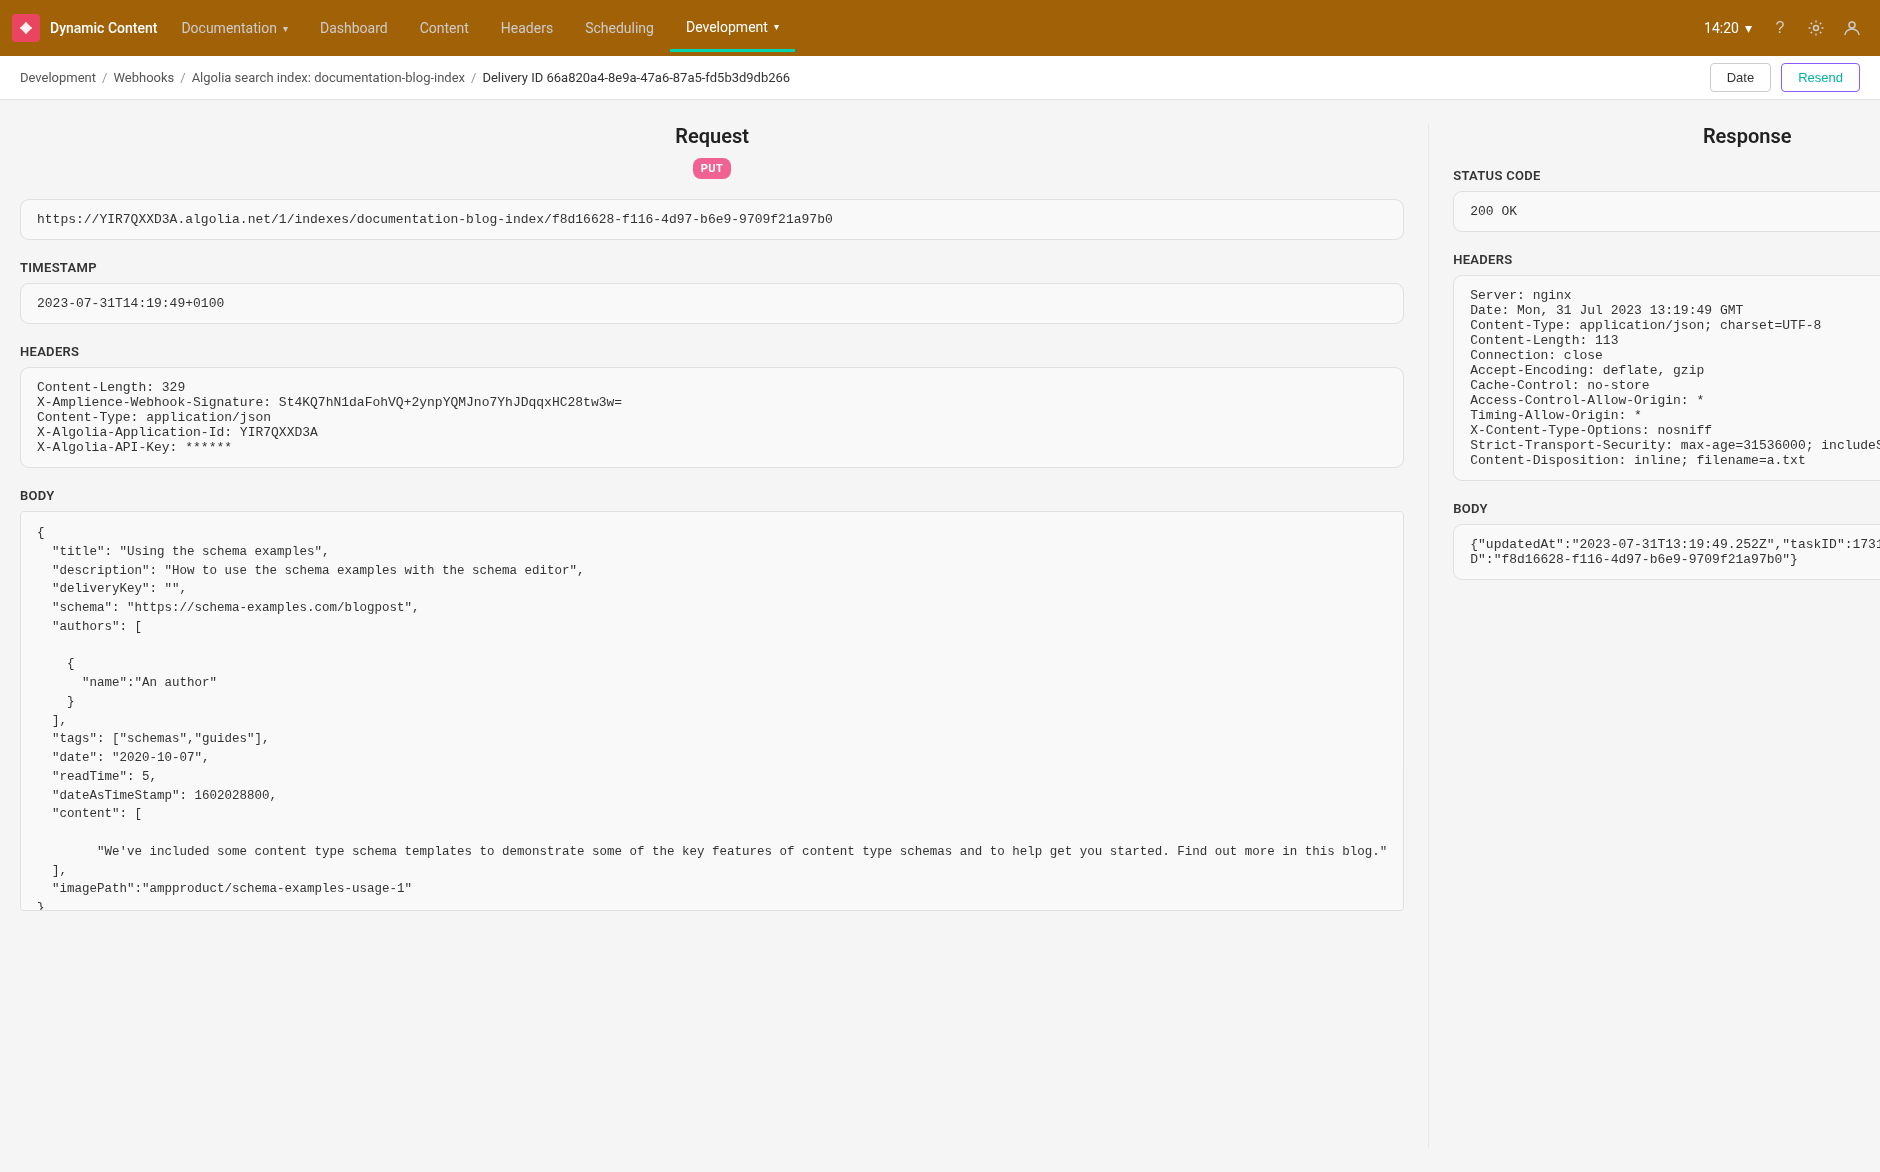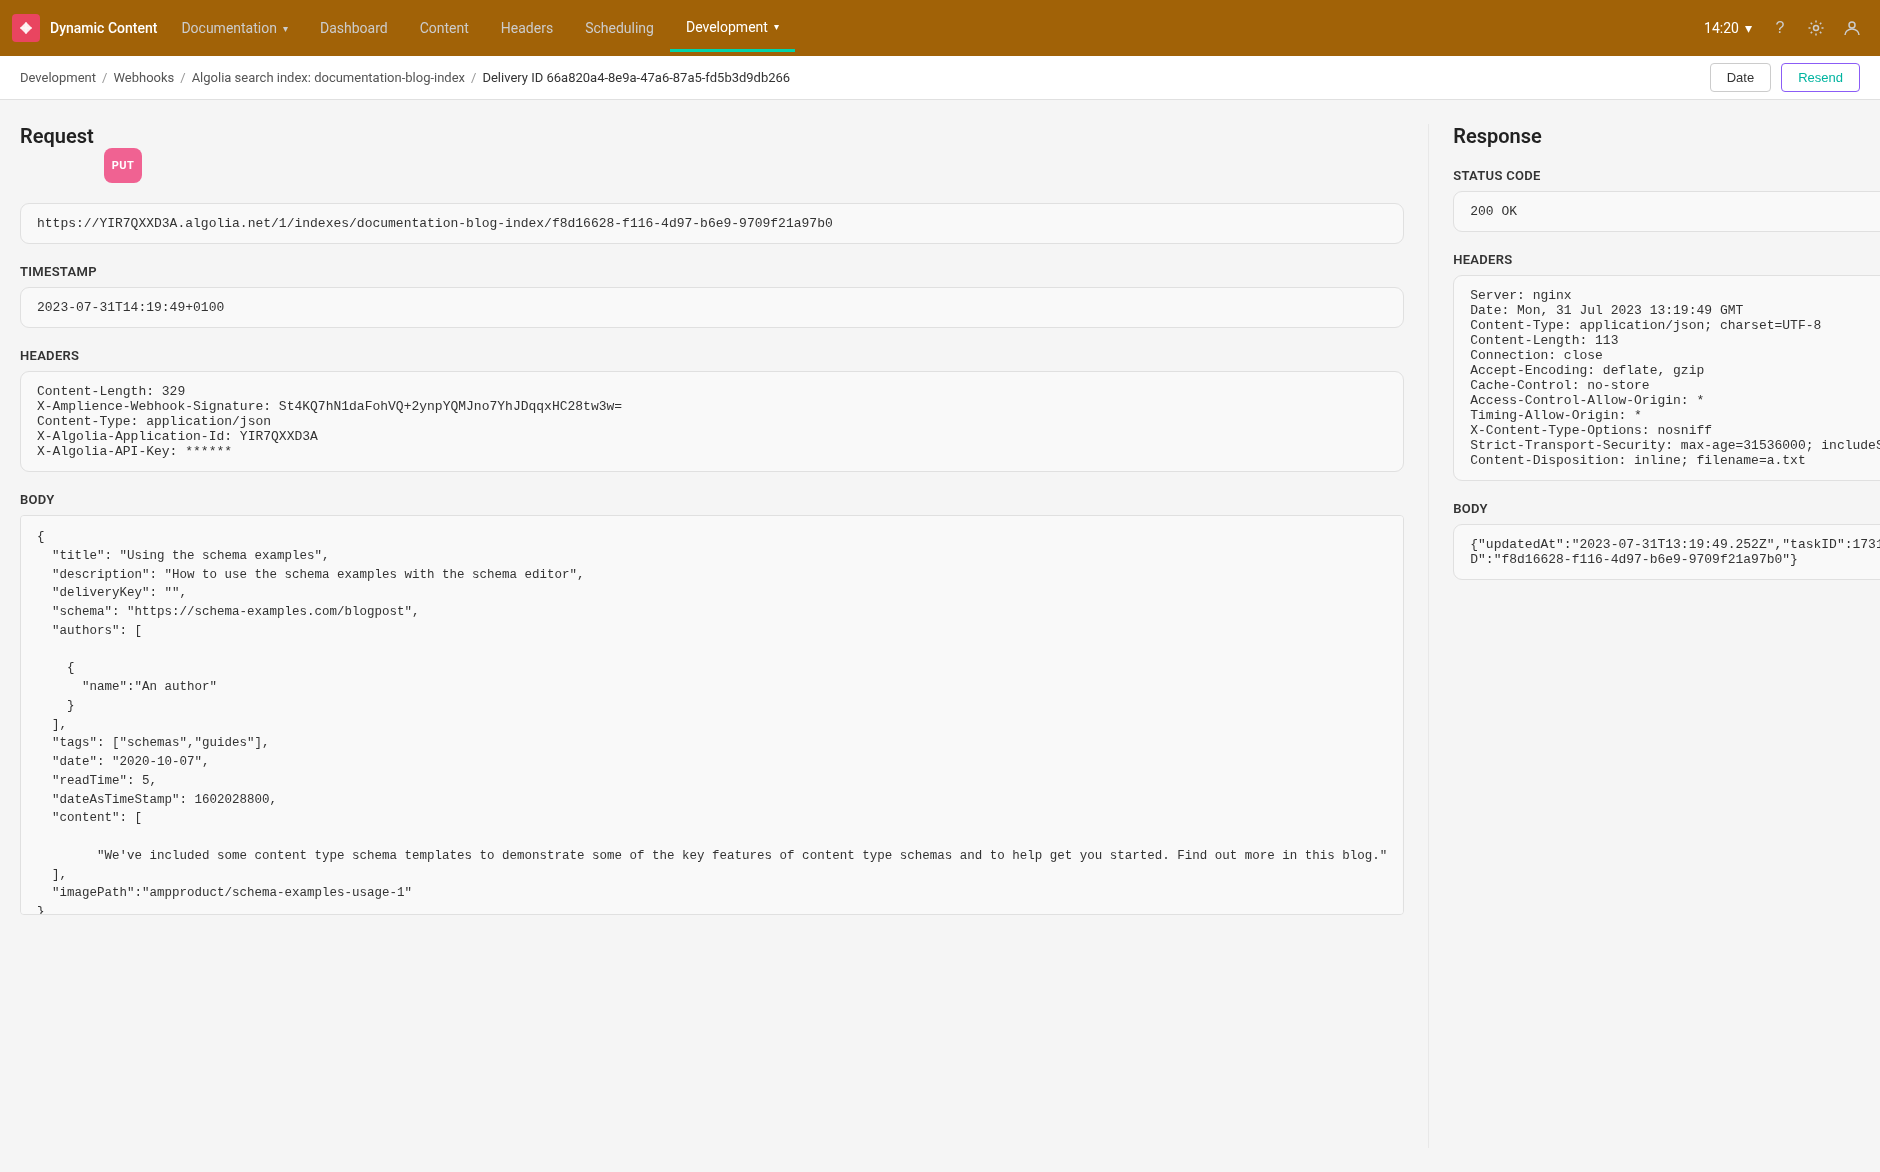--- a/index.html
+++ b/index.html
@@ -152,32 +152,32 @@
     }
     .panel-left { padding-right: 24px; }
     .panel-right { padding-left: 24px; border-left: 1px solid #e8e8e8; }
 
     .section-title {
       font-size: 20px;
       font-weight: 600;
       color: #222;
       margin-bottom: 20px;
       display: flex;
-      align-items: flex-start;
+      align-items: center;
       gap: 10px;
+      flex-direction: column;
     }
     .badge-put {
       background: #f06292;
       color: #fff;
       font-size: 11px;
       font-weight: 700;
-      padding: 11px 8px;
+      padding: 4px 8px;
       border-radius: 8px;
       letter-spacing: 0.5px;
-      margin-top: 24px;
     }
 
     .field-label {
       font-size: 13px;
       font-weight: 600;
       color: #333;
       margin-bottom: 8px;
       text-transform: uppercase;
       letter-spacing: 0.3px;
     }

